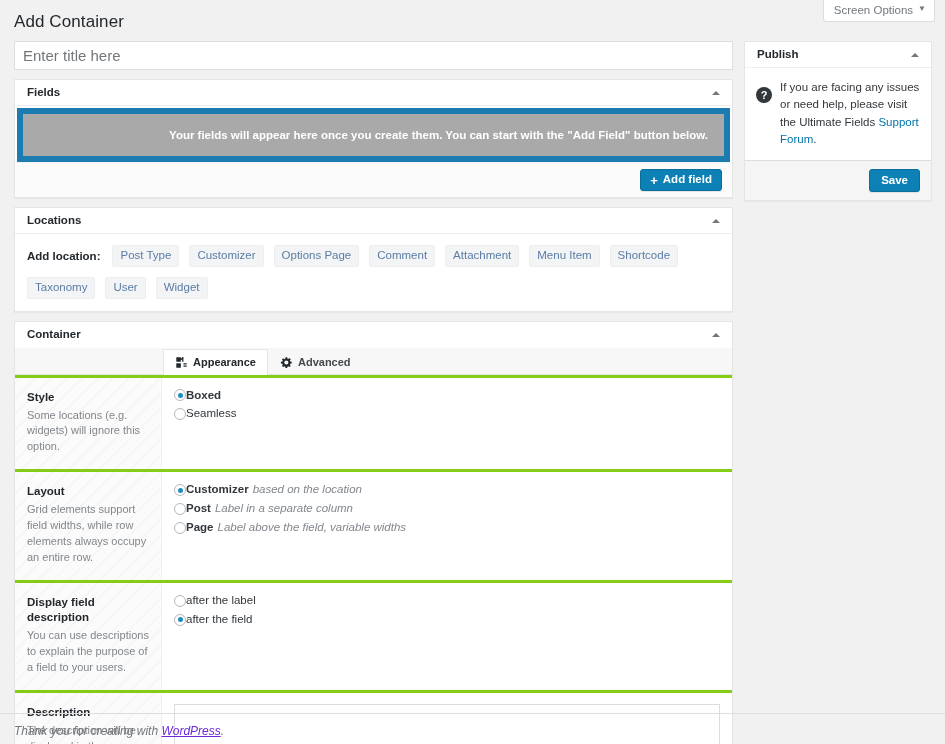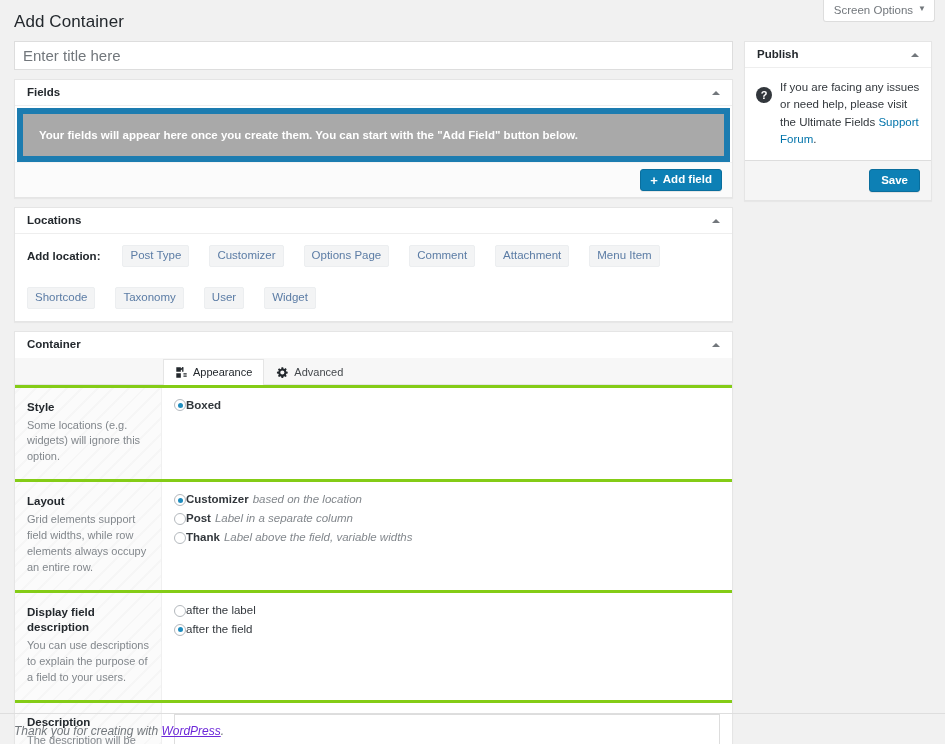--- a/index.html
+++ b/index.html
@@ -123,21 +123,21 @@
     height: 54px;
     background: #1c7cb0;
     padding: 6px;
   }
   .fields-placeholder-inner {
     width: 100%;
     height: 100%;
     background: #a9a9a9;
     display: flex;
     align-items: center;
-    justify-content: flex-start;
+    justify-content: flex-end;
     text-align: center;
   }
   .fields-placeholder-text {
     color: #ffffff;
     font-size: 11.5px;
     font-weight: bold;
     padding: 0 16px;
     line-height: 1.4;
   }
   .fields-footer {
@@ -171,21 +171,21 @@
     line-height: 1;
     transform: translateY(-0.5px);
   }
 
   
   .locations-body {
     padding: 11px 12px 12px 12px;
     display: flex;
     align-items: center;
     flex-wrap: wrap;
-    gap: 20px;
+    gap: 10px;
   }
   .locations-label {
     font-size: 11.5px;
     font-weight: bold;
     color: #23282d;
     margin-right: 2px;
   }
   .loc-chip {
     background: #f3f4f5;
     border: 1px solid #eceef0;
@@ -206,21 +206,21 @@
     border-bottom: 1px solid #e5e5e5;
     padding-left: 148px;
   }
   .uf-tab {
     display: flex;
     align-items: center;
     gap: 5px;
     height: 26px;
     padding: 0 11px;
     font-size: 11px;
-    font-weight: normal;
+    font-weight: bold;
     color: #44484c;
     cursor: pointer;
     border: 1px solid transparent;
     border-bottom: none;
     position: relative;
     top: 1px;
   }
   .uf-tab.active {
     background: #fff;
     border-color: #e5e5e5;
@@ -491,20 +491,24 @@
     <div class="uf-row">
       <div class="uf-label">
         <div class="uf-label-title">Style</div>
         <div class="uf-label-desc">Some locations (e.g. widgets) will ignore this option.</div>
       </div>
       <div class="uf-field">
         <label class="radio-line">
           <span class="radio checked"></span>
           <span class="radio-text bold">Boxed</span>
         </label>
+        <label class="radio-line">
+          <span class="radio"></span>
+          <span class="radio-text">Seamless</span>
+        </label>
       </div>
     </div>
 
     <div class="uf-row">
       <div class="uf-label">
         <div class="uf-label-title">Layout</div>
         <div class="uf-label-desc">Grid elements support field widths, while row elements always occupy an entire row.</div>
       </div>
       <div class="uf-field">
         <label class="radio-line">
@@ -512,21 +516,21 @@
           <span class="radio-text bold">Customizer</span>
           <span class="radio-hint">based on the location</span>
         </label>
         <label class="radio-line">
           <span class="radio"></span>
           <span class="radio-text bold">Post</span>
           <span class="radio-hint">Label in a separate column</span>
         </label>
         <label class="radio-line">
           <span class="radio"></span>
-          <span class="radio-text bold">Thank</span>
+          <span class="radio-text bold">Page</span>
           <span class="radio-hint">Label above the field, variable widths</span>
         </label>
       </div>
     </div>
 
     <div class="uf-row">
       <div class="uf-label">
         <div class="uf-label-title">Display field description</div>
         <div class="uf-label-desc">You can use descriptions to explain the purpose of a field to your users.</div>
       </div>

